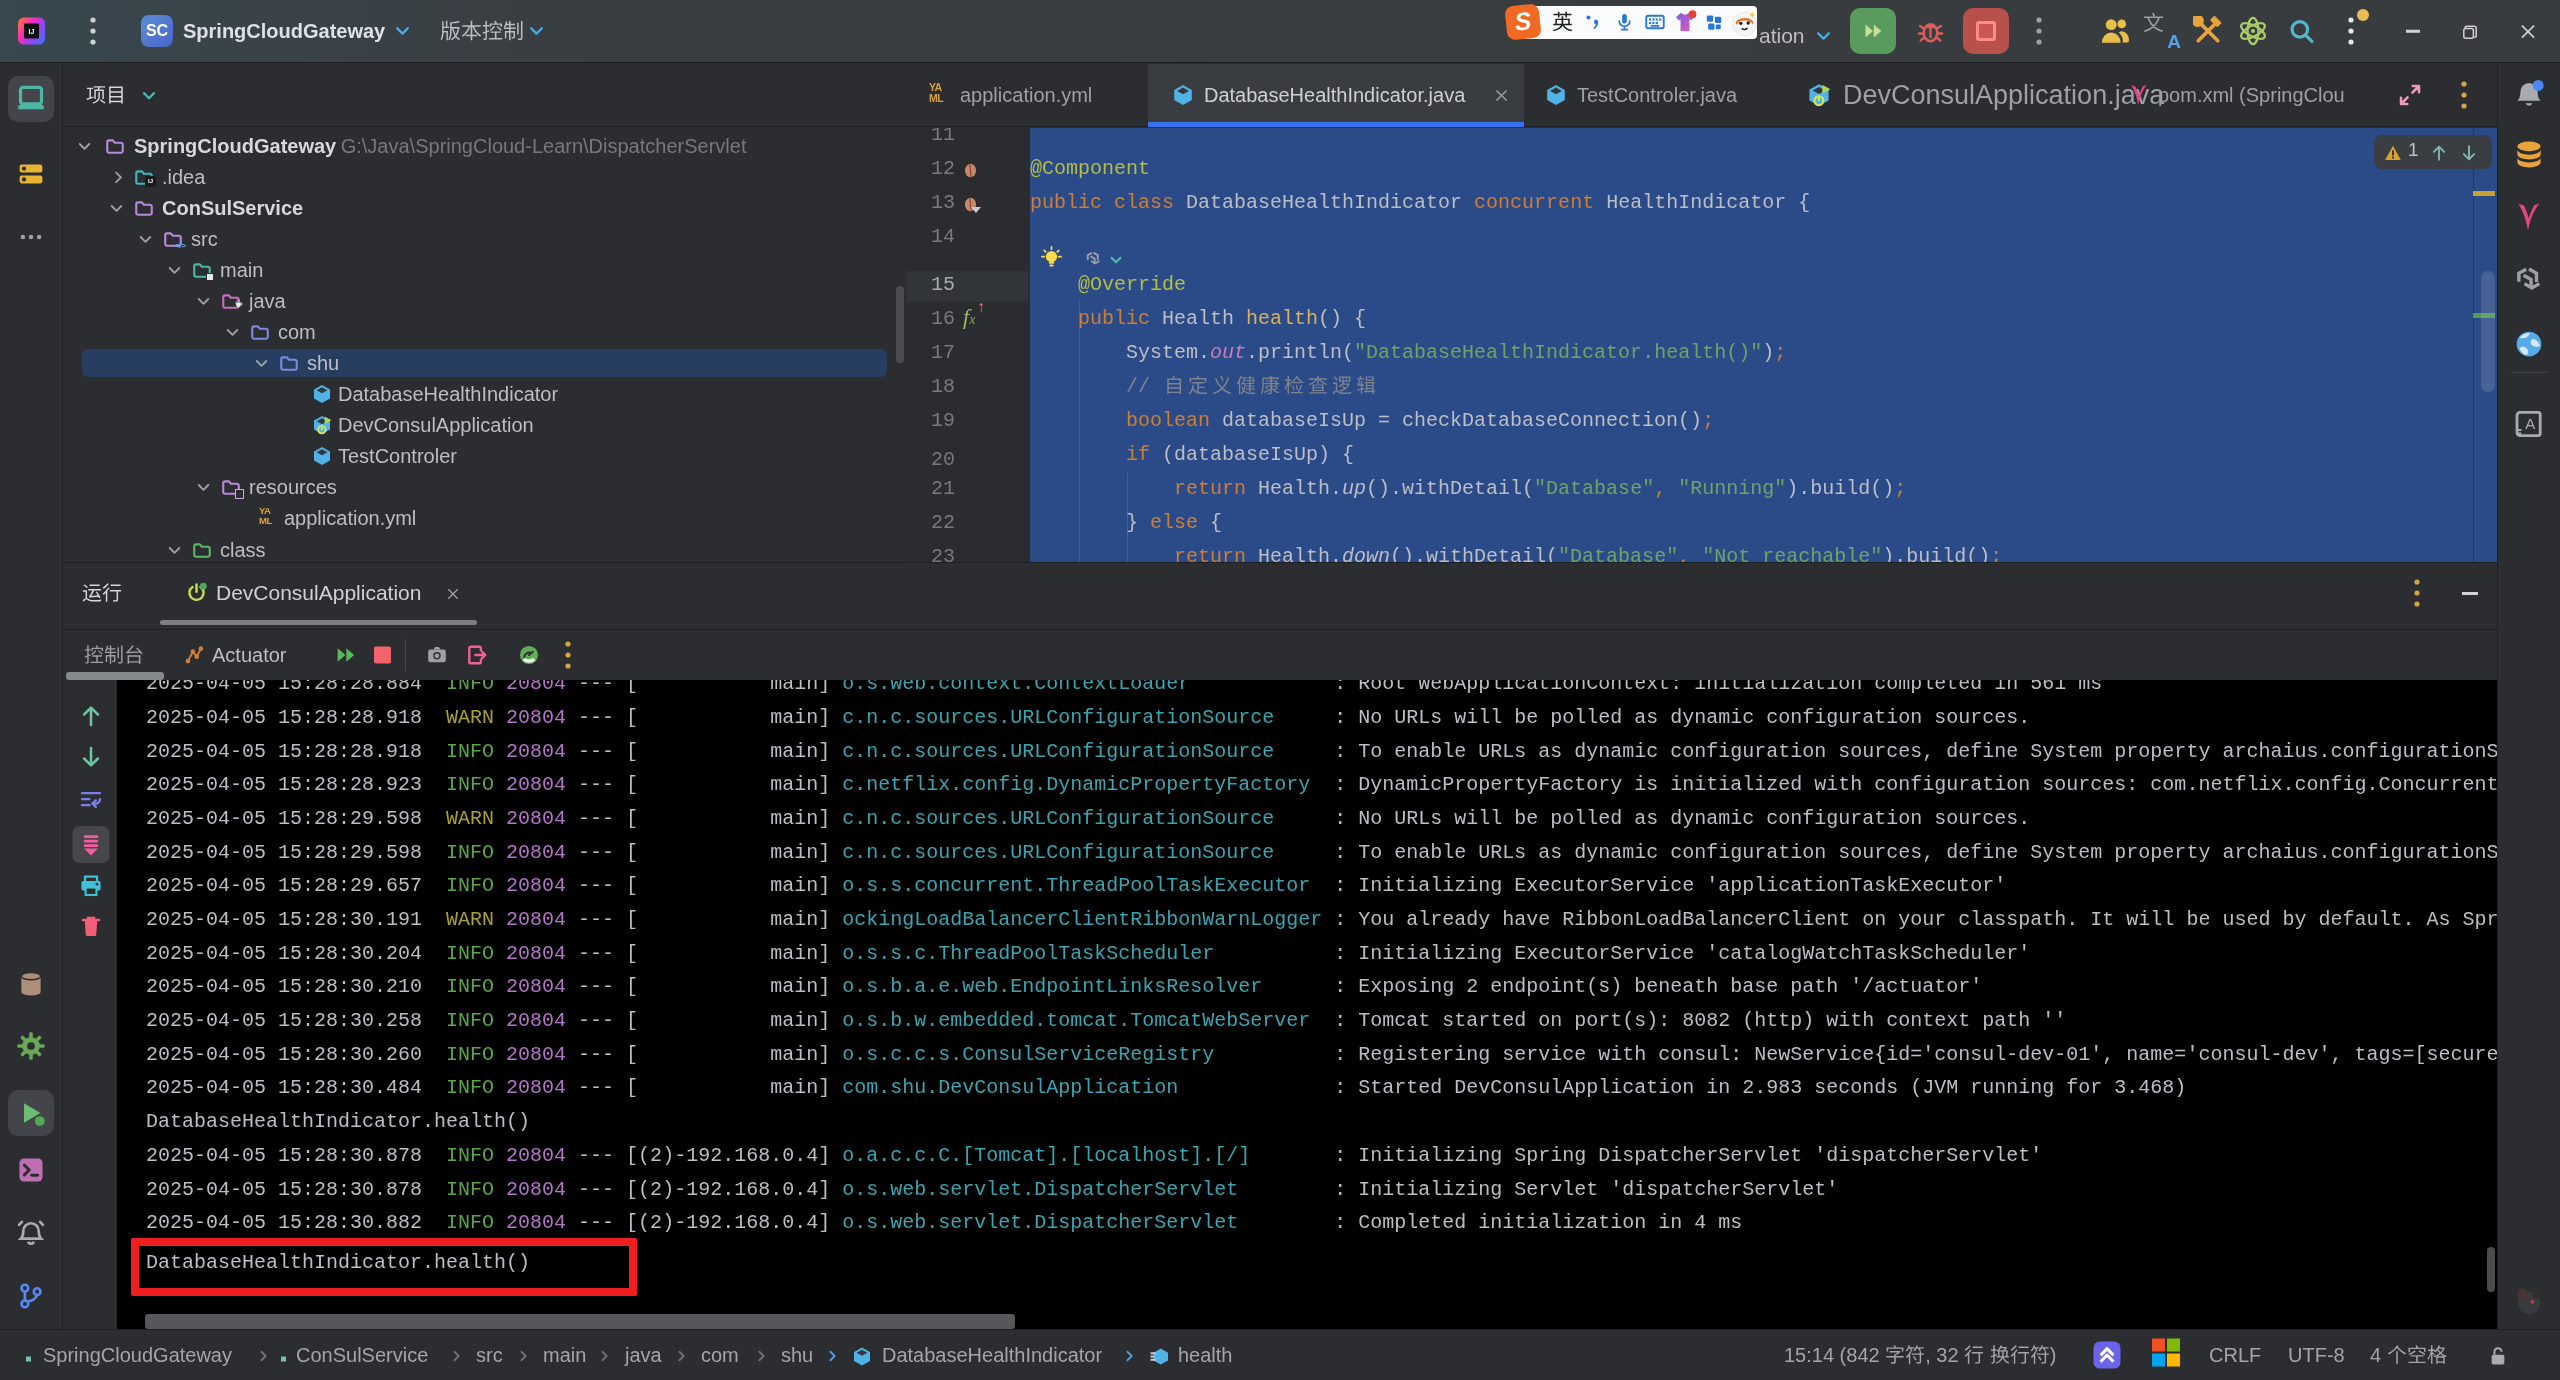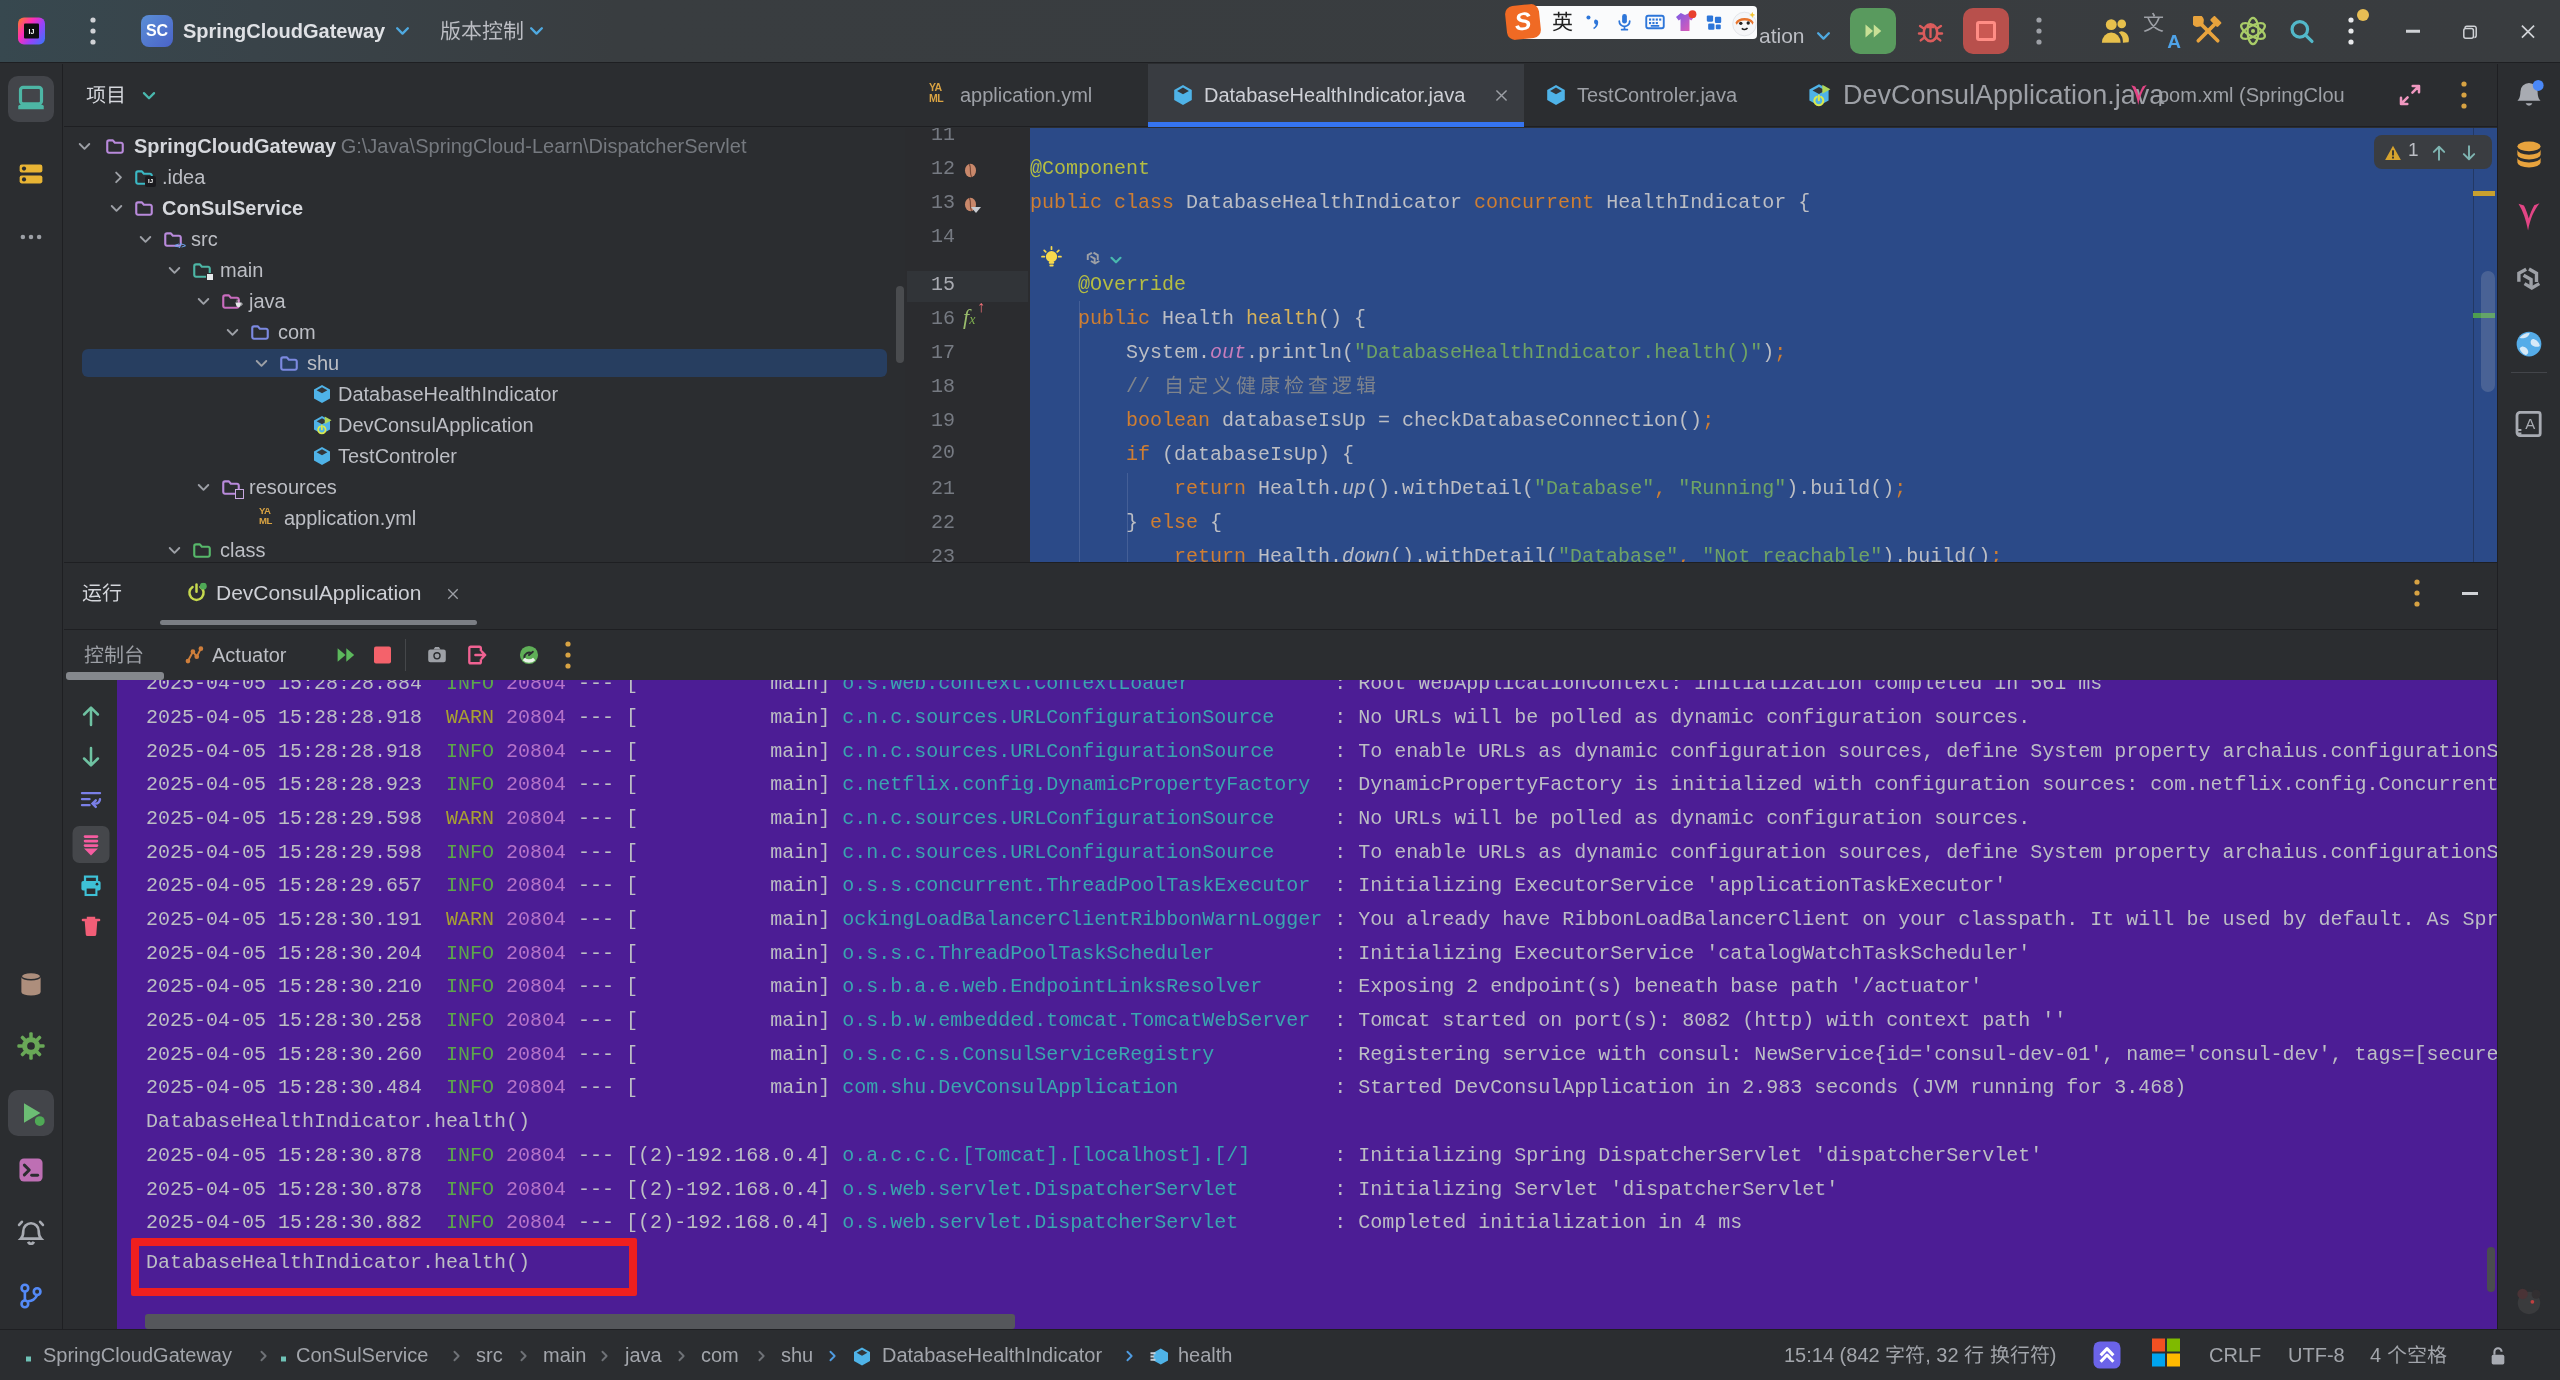--- a/index.html
+++ b/index.html
@@ -14,21 +14,21 @@
 .trow{position:absolute;left:0;width:100%;height:31px}
 .tt{color:#BCBEC4;font-size:20px} .tb{color:#D6D8DD;font-size:20px;font-weight:700} .tp{color:#75797F;font-size:20px;font-weight:400}
 #editor{position:absolute;left:905px;top:128px;width:1592px;height:434px;background:#2B4A88;overflow:hidden}
 #gutter{position:absolute;left:0;top:0;width:125px;height:434px;background:#2B2C2F}
 .gnum{position:absolute;left:0;width:50px;height:34px;line-height:34px;text-align:right;color:#767A82;font-size:20px;font-family:"Liberation Mono",monospace}
 .gcur{color:#A8AAB0}
 .eline{position:absolute;left:125px;height:34px;line-height:34px;white-space:pre;font-family:"Liberation Mono",monospace;font-size:20px;color:#BCBEC4}
 .k{color:#CF7E32;font-style:normal} .a{color:#B5BD42;font-style:normal} .s{color:#6FA365;font-style:normal} .p{color:#CF7E32;font-style:normal}
 .m{color:#D6B25C;font-style:normal} .f{color:#C77DBB} .c{color:#7F848C;font-style:normal} .st{color:#BCBEC4}
 #runpanel{position:absolute;left:64px;top:562px;width:2433px;height:767px;background:#2B2D30;border-top:1px solid #1E1F22}
-#console{position:absolute;left:53px;top:117px;width:2380px;height:650px;background:#4c1d95;overflow:hidden}
+#console{position:absolute;left:53px;top:117px;width:2380px;height:650px;background:#000000;overflow:hidden}
 .cline{position:absolute;left:29px;height:34px;line-height:34px;white-space:pre;font-family:"Liberation Mono",monospace;font-size:20px}
 .cline b{font-weight:normal}
 .lt{color:#BCBEC4} .li{color:#5CA64A} .lw{color:#A8A032} .lp{color:#B573C9} .ll{color:#3AA5B0}
 #statusbar{position:absolute;left:0;top:1329px;width:2560px;height:51px;background:#2B2D30;border-top:1px solid #1E1F22;font-size:20px}
 .lsi{position:absolute;left:50%;transform:translateX(-50%)}
 </style></head><body>
 
 <div id="titlebar">
  <span class="tbi" style="left:18px;width:27px;height:27px;border-radius:6px;background:linear-gradient(125deg,#FC801D 0%,#FE2EB6 35%,#9B41F8 62%,#3179FB 100%)">
       <span style="position:absolute;left:6px;top:6px;width:15px;height:15px;background:#0E0E10;border-radius:1px;color:#fff;font-size:7px;font-weight:bold;text-align:center;line-height:15px">IJ</span>
@@ -476,21 +476,21 @@
  <div style="position:absolute;left:2px;top:143px;width:121px;height:31px;background:#313438"></div>
  <div class="gnum" style="top:-10px">11</div>
     <div class="gnum" style="top:24px">12</div>
     <div class="gnum" style="top:58px">13</div>
     <div class="gnum" style="top:92px">14</div>
     <div class="gnum gcur" style="top:140px">15</div>
     <div class="gnum" style="top:174px">16</div>
     <div class="gnum" style="top:208px">17</div>
     <div class="gnum" style="top:242px">18</div>
     <div class="gnum" style="top:276px">19</div>
-    <div class="gnum" style="top:308px">20</div>
+    <div class="gnum" style="top:315px">20</div>
     <div class="gnum" style="top:344px">21</div>
     <div class="gnum" style="top:378px">22</div>
     <div class="gnum" style="top:412px">23</div>
  <span style="position:absolute;left:57px;top:33px"><svg width="17" height="17" viewBox="0 0 16 16" style="">
         <ellipse cx="8" cy="8" rx="5.2" ry="6.3" fill="#C9886B"></ellipse>
         <path d="M6.8 1.9 C9.2 5 6.6 10.6 9.0 14.1" fill="none" stroke="#7A4A38" stroke-width="1.1"></path>
       </svg></span>
  <span style="position:absolute;left:57px;top:67px"><svg width="17" height="17" viewBox="0 0 16 16" style="">
         <ellipse cx="8" cy="8" rx="5.2" ry="6.3" fill="#C9886B"></ellipse>
         <path d="M6.8 1.9 C9.2 5 6.6 10.6 9.0 14.1" fill="none" stroke="#7A4A38" stroke-width="1.1"></path>

